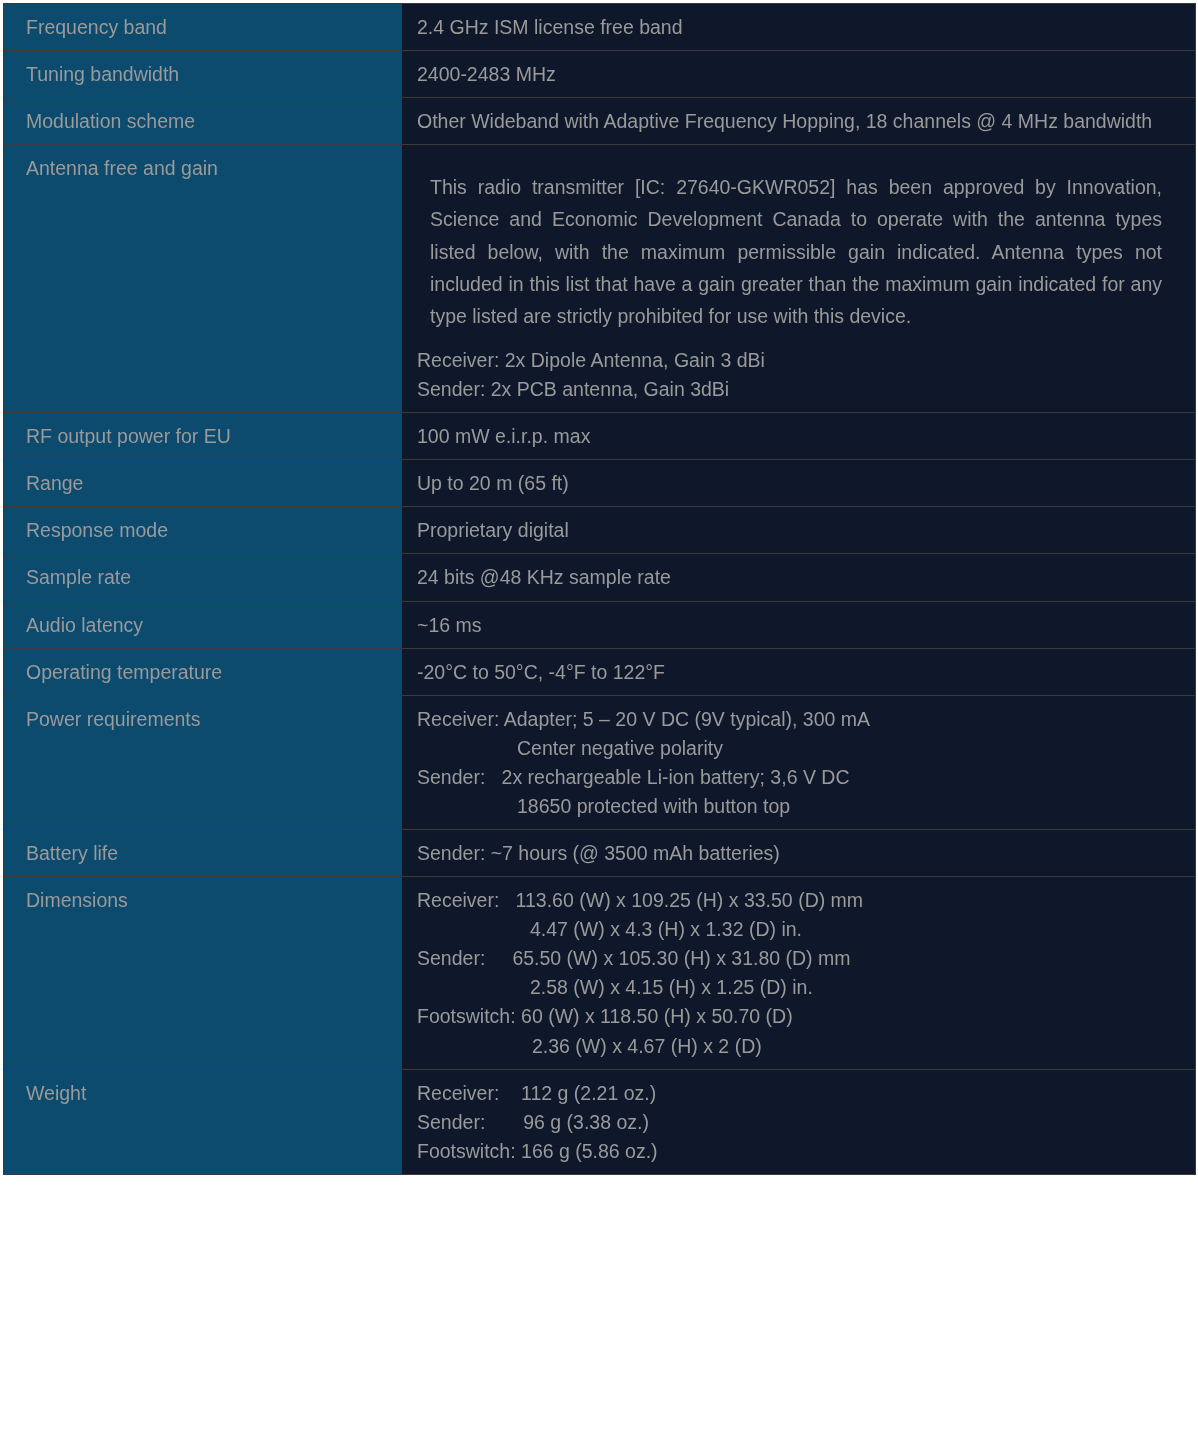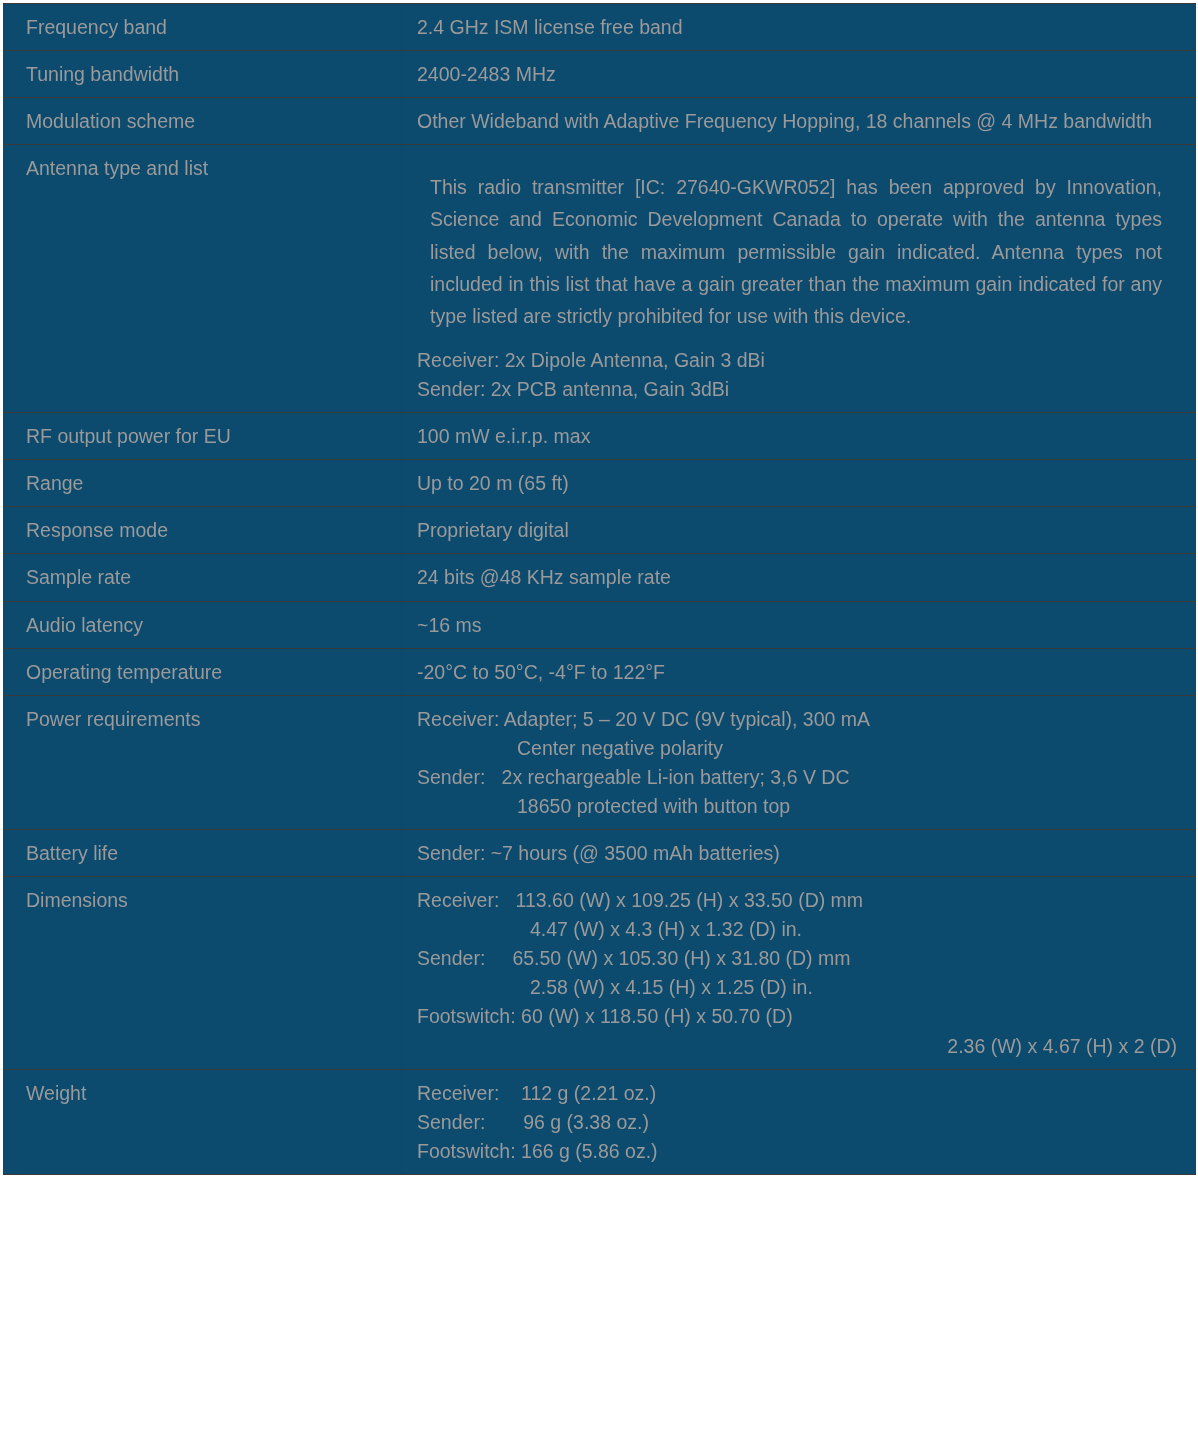--- a/index.html
+++ b/index.html
@@ -38,21 +38,21 @@
     color: #9a9a9a;
     font-size: 19.5px;
     line-height: 1.0;
   }
   td.label {
     background: #0c4a6e;
     border-right: 1.5px solid #3a3a3a;
     padding: 13px 0 13px 22px;
   }
   td.value {
-    background: #0c4a6e;
+    background: #0f172a;
     padding: 13px 18px 13px 15px;
   }
   .line {
     display: block;
     white-space: pre;
     margin: 0;
     padding: 0;
     line-height: 1.03;
   }
   .line + .line { margin-top: 9px; }
@@ -63,21 +63,21 @@
     text-justify: inter-word;
     line-height: 1.65;
     margin: 13px;
     padding-right: 2px;
   }
   .para-gap { margin-top: 18px; }
 
   
   .indent-1 { padding-left: 100px; }
   .indent-2 { padding-left: 113px; }
-  .indent-3 { padding-left: 115px; text-align: right; }
+  .indent-3 { padding-left: 115px; }
 </style>
 </head>
 <body>
 
 <table id="spec-table">
   <colgroup>
     <col class="c-label">
     <col class="c-value">
   </colgroup>
   <tbody>
@@ -100,21 +100,21 @@
       <tr>
         <td class="label">
           <span class="line">Modulation scheme</span>
         </td>
         <td class="value">
           <span class="line">Other Wideband with Adaptive Frequency Hopping, 18 channels @ 4 MHz bandwidth</span>
         </td>
       </tr>
       <tr>
         <td class="label">
-          <span class="line">Antenna type and list</span>
+          <span class="line">Antenna free and gain</span>
         </td>
         <td class="value">
           <span class="para">This radio transmitter [IC: 27640-GKWR052] has been approved by Innovation, Science and Economic Development Canada to operate with the antenna types listed below, with the maximum permissible gain indicated. Antenna types not included in this list that have a gain greater than the maximum gain indicated for any type listed are strictly prohibited for use with this device.</span>
           <span class="line para-gap">Receiver: 2x Dipole Antenna, Gain 3 dBi</span>
           <span class="line">Sender: 2x PCB antenna, Gain 3dBi</span>
         </td>
       </tr>
       <tr>
         <td class="label">
           <span class="line">RF output power for EU</span>

